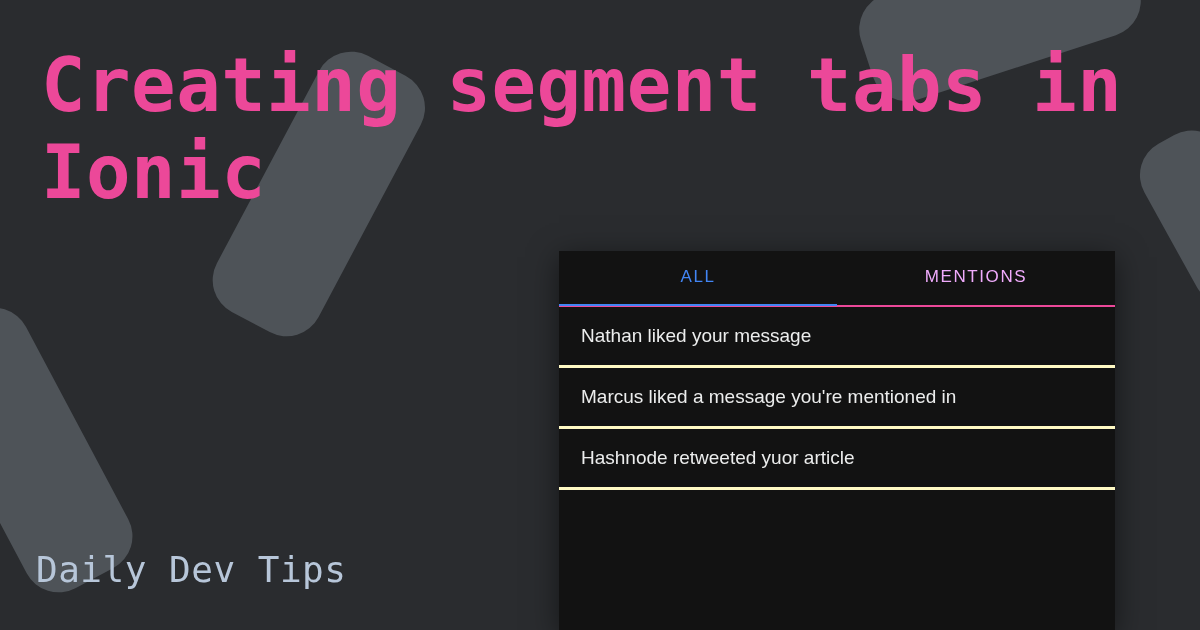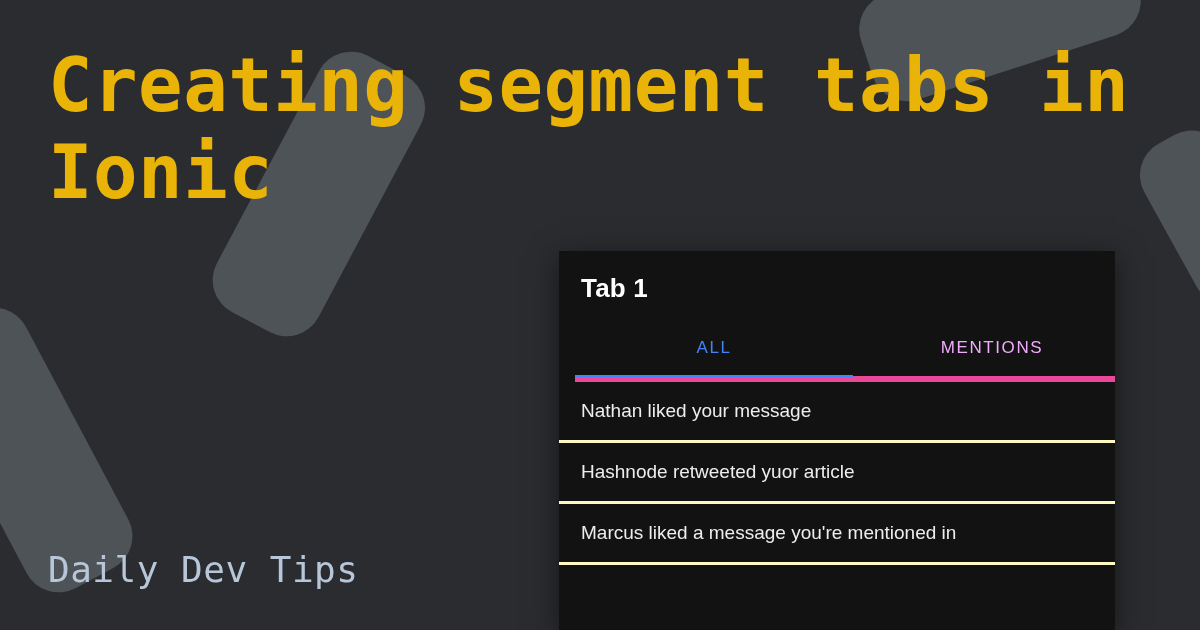--- a/index.html
+++ b/index.html
@@ -42,32 +42,32 @@
     .shape-4 {
       width: 180px;
       height: 90px;
       top: 173px;
       right: -100px;
       transform: rotate(61deg);
     }
     .title {
       position: absolute;
       top: 42px;
-      left: 48px;
+      left: 41px;
       font-family: ui-monospace, "SF Mono", "Menlo", "Consolas", monospace;
       font-size: 74px;
       font-weight: 600;
-      color: #eab308;
+      color: #ec4899;
       line-height: 1.18;
       letter-spacing: 0.5px;
     }
     .footer-label {
       position: absolute;
       bottom: 40px;
-      left: 48px;
+      left: 36px;
       font-family: ui-monospace, "SF Mono", "Menlo", "Consolas", monospace;
       font-size: 36px;
       font-weight: 400;
       color: #b7c6d9;
       letter-spacing: 0.5px;
     }
     .phone {
       position: absolute;
       top: 251px;
       left: 559px;
@@ -84,22 +84,21 @@
     }
     .phone-title {
       color: #ffffff;
       font-size: 26px;
       font-weight: 700;
       letter-spacing: 0.2px;
     }
     .segment {
       display: flex;
       width: 100%;
-      border-bottom: 6px solid #ec4899;
-      margin-left: 16px;
+      border-bottom: 2px solid #ec4899;
     }
     .segment-btn {
       flex: 1;
       text-align: center;
       padding: 16px 0 18px;
       font-size: 17px;
       font-weight: 500;
       letter-spacing: 1.6px;
       color: #f0abfc;
       cursor: pointer;
@@ -130,25 +129,22 @@
 <div class="bg-shape shape-1"></div>
 <div class="bg-shape shape-2"></div>
 <div class="bg-shape shape-3"></div>
 <div class="bg-shape shape-4"></div>
 
 <h1 class="title">Creating segment tabs in Ionic</h1>
 
 <div class="footer-label">Daily Dev Tips</div>
 
 <div class="phone">
-  <div class="phone-header">
-    <div class="phone-title">Tab 1</div>
-  </div>
   <div class="segment">
     <div class="segment-btn active">ALL</div>
     <div class="segment-btn">MENTIONS</div>
   </div>
   <div>
     <div class="list-item">Nathan liked your message</div>
+    <div class="list-item">Marcus liked a message you're mentioned in</div>
     <div class="list-item">Hashnode retweeted yuor article</div>
-    <div class="list-item">Marcus liked a message you're mentioned in</div>
   </div>
 </div>
 
 </body></html>

